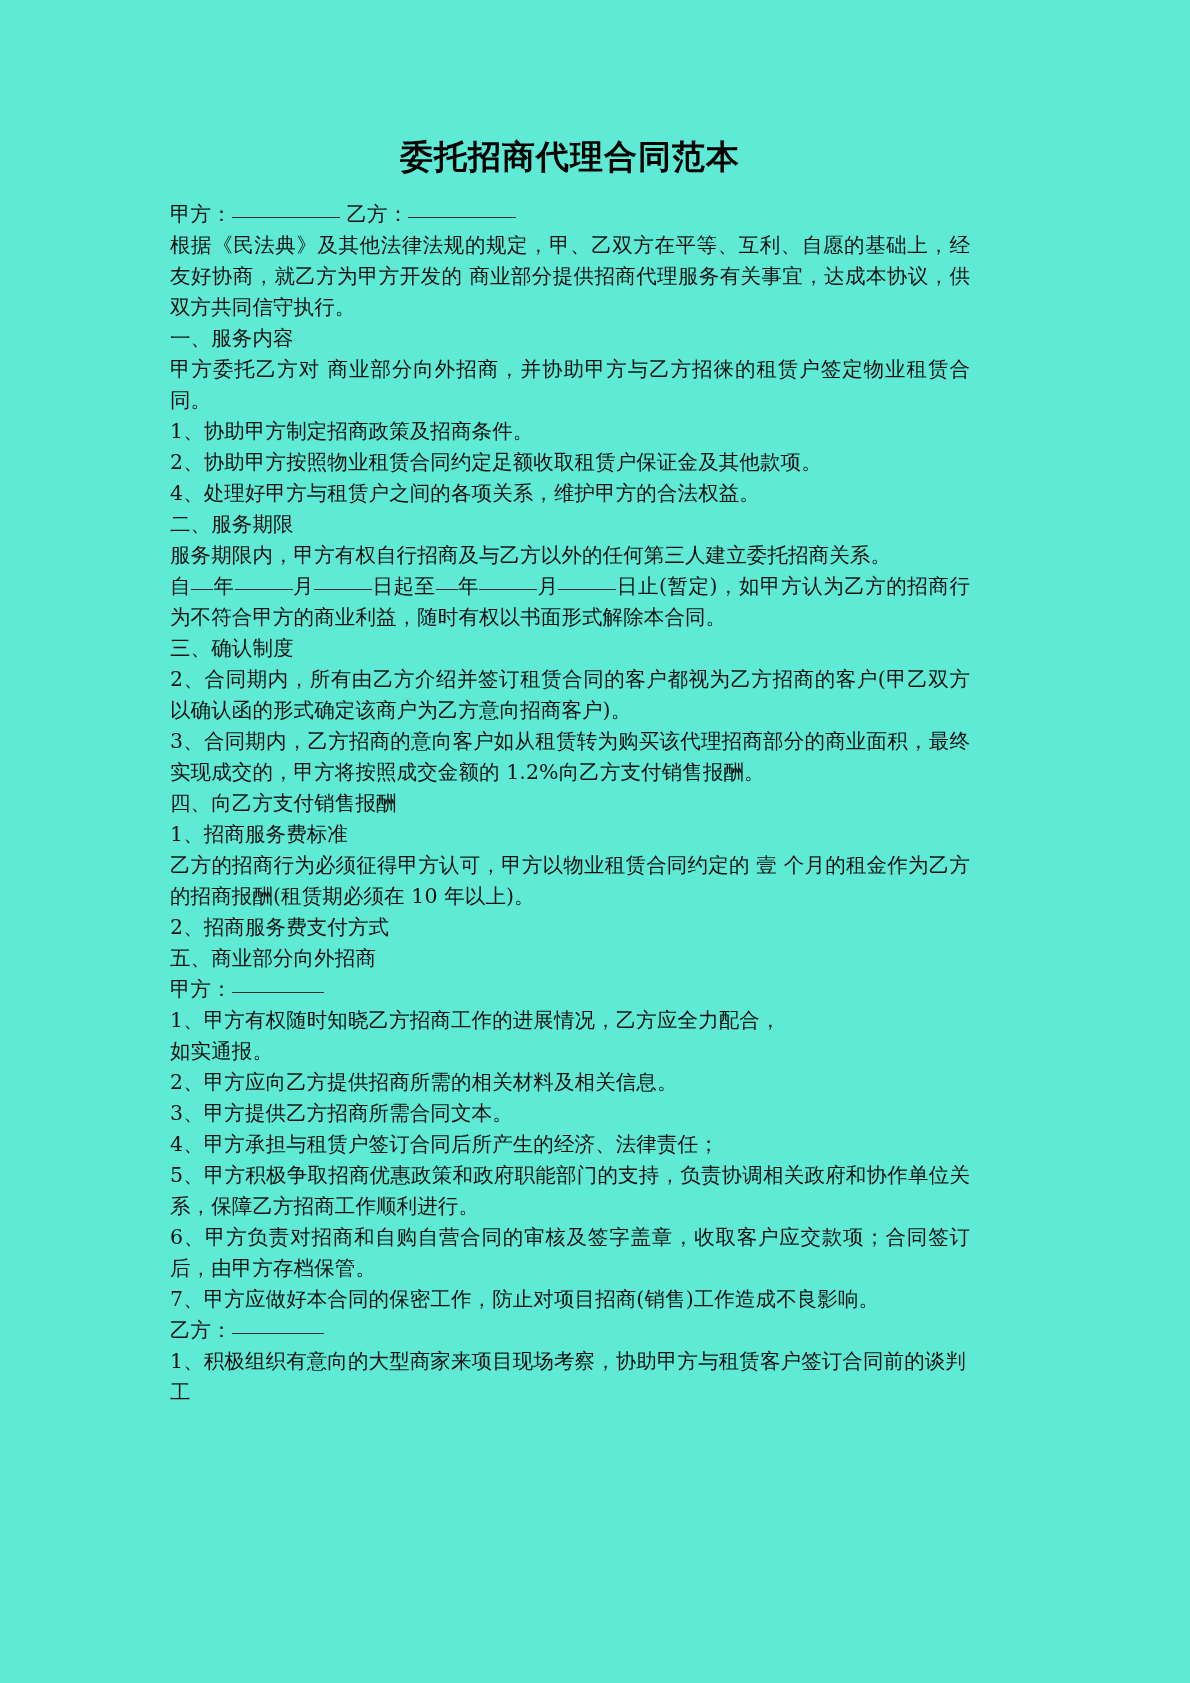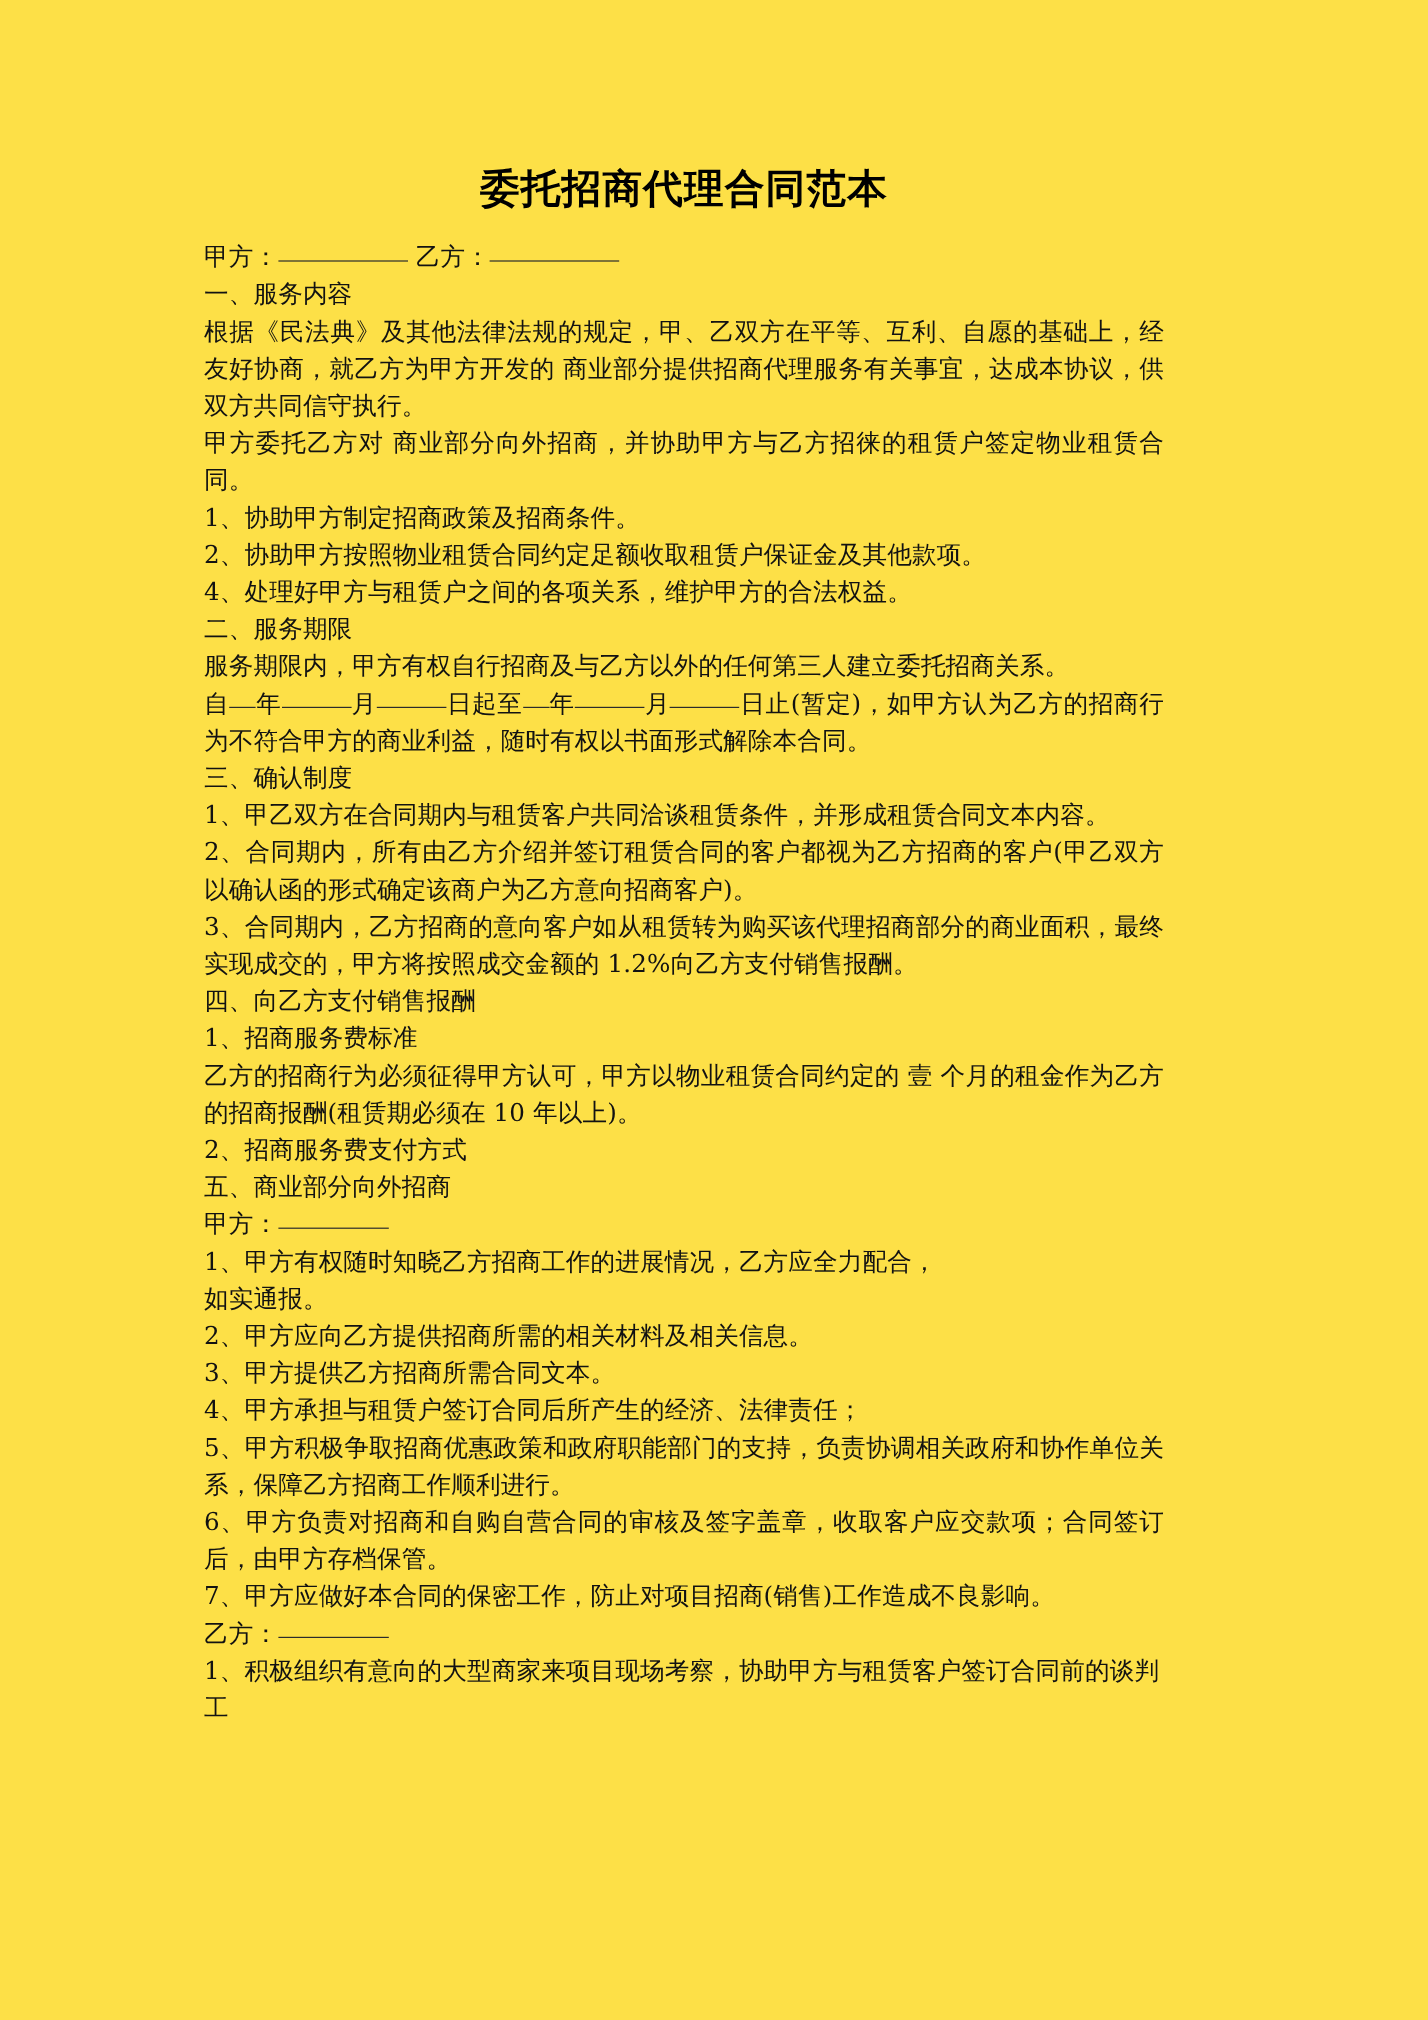--- a/index.html
+++ b/index.html
@@ -11,21 +11,21 @@
     width: 1190px;
     height: 1683px;
     font-family: "DejaVu Serif", "Liberation Serif", serif;
     color: #0a0a0a;
     overflow: hidden;
   }
   .page {
     position: relative;
     width: 1190px;
     height: 1683px;
-    background: #fde047;
+    background: #5eead4;
     box-sizing: border-box;
     padding: 0;
     text-decoration: underline;
   }
   .doc-body {
     position: absolute;
     left: 170px;
     top: 133px;
     width: 800px;
   }
@@ -68,41 +68,40 @@
 <body>
 
 <div class="page">
 
   <div class="doc-body">
 
     <h1 class="doc-title">委托招商代理合同范本</h1>
 
     <p class="line"><span>甲方：</span><span class="blank w-lg"></span>&nbsp;<span>乙方：</span><span class="blank w-lg"></span></p>
 
+    <p class="line justify">根据《民法典》及其他法律法规的规定，甲、乙双方在平等、互利、自愿的基础上，经友好协商，就乙方为甲方开发的 商业部分提供招商代理服务有关事宜，达成本协议，供双方共同信守执行。</p>
+
     <p class="line">一、服务内容</p>
-
-    <p class="line justify">根据《民法典》及其他法律法规的规定，甲、乙双方在平等、互利、自愿的基础上，经友好协商，就乙方为甲方开发的 商业部分提供招商代理服务有关事宜，达成本协议，供双方共同信守执行。</p>
 
     <p class="line justify">甲方委托乙方对 商业部分向外招商，并协助甲方与乙方招徕的租赁户签定物业租赁合同。</p>
 
     <p class="line">1、协助甲方制定招商政策及招商条件。</p>
 
     <p class="line">2、协助甲方按照物业租赁合同约定足额收取租赁户保证金及其他款项。</p>
 
     <p class="line">4、处理好甲方与租赁户之间的各项关系，维护甲方的合法权益。</p>
 
     <p class="line">二、服务期限</p>
 
     <p class="line justify">服务期限内，甲方有权自行招商及与乙方以外的任何第三人建立委托招商关系。</p>
 
     <p class="line justify"><span>自</span><span class="blank w-xs"></span><span>年</span><span class="blank w-sm"></span><span>月</span><span class="blank w-sm"></span><span>日起至</span><span class="blank w-xs"></span><span>年</span><span class="blank w-sm"></span><span>月</span><span class="blank w-sm"></span><span>日止(暂定)，如甲方认为乙方的招商行为不符合甲方的商业利益，随时有权以书面形式解除本合同。</span></p>
 
     <p class="line">三、确认制度</p>
 
-    <p class="line justify">1、甲乙双方在合同期内与租赁客户共同洽谈租赁条件，并形成租赁合同文本内容。</p>
 
     <p class="line justify">2、合同期内，所有由乙方介绍并签订租赁合同的客户都视为乙方招商的客户(甲乙双方以确认函的形式确定该商户为乙方意向招商客户)。</p>
 
     <p class="line justify">3、合同期内，乙方招商的意向客户如从租赁转为购买该代理招商部分的商业面积，最终实现成交的，甲方将按照成交金额的 1.2%向乙方支付销售报酬。</p>
 
     <p class="line">四、向乙方支付销售报酬</p>
 
     <p class="line">1、招商服务费标准</p>
 
     <p class="line justify">乙方的招商行为必须征得甲方认可，甲方以物业租赁合同约定的 壹 个月的租金作为乙方的招商报酬(租赁期必须在 10 年以上)。</p>

